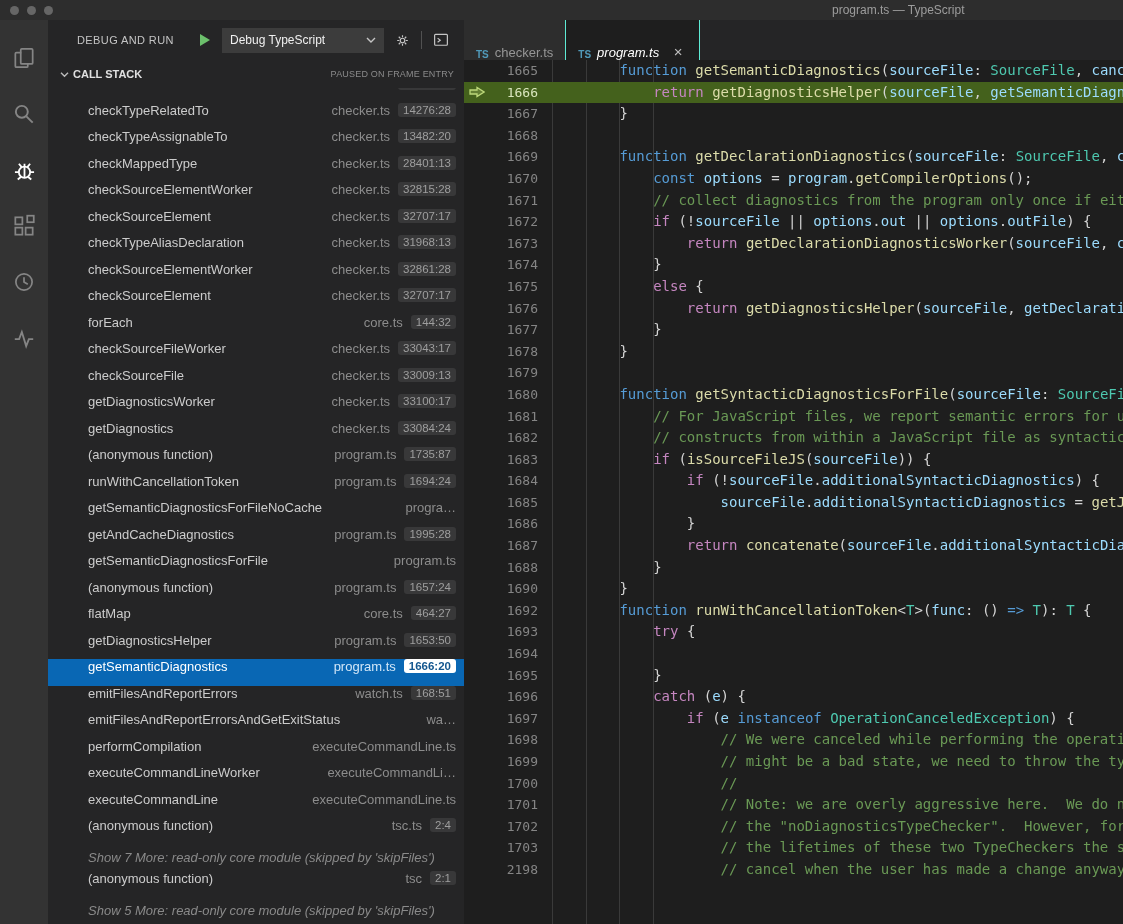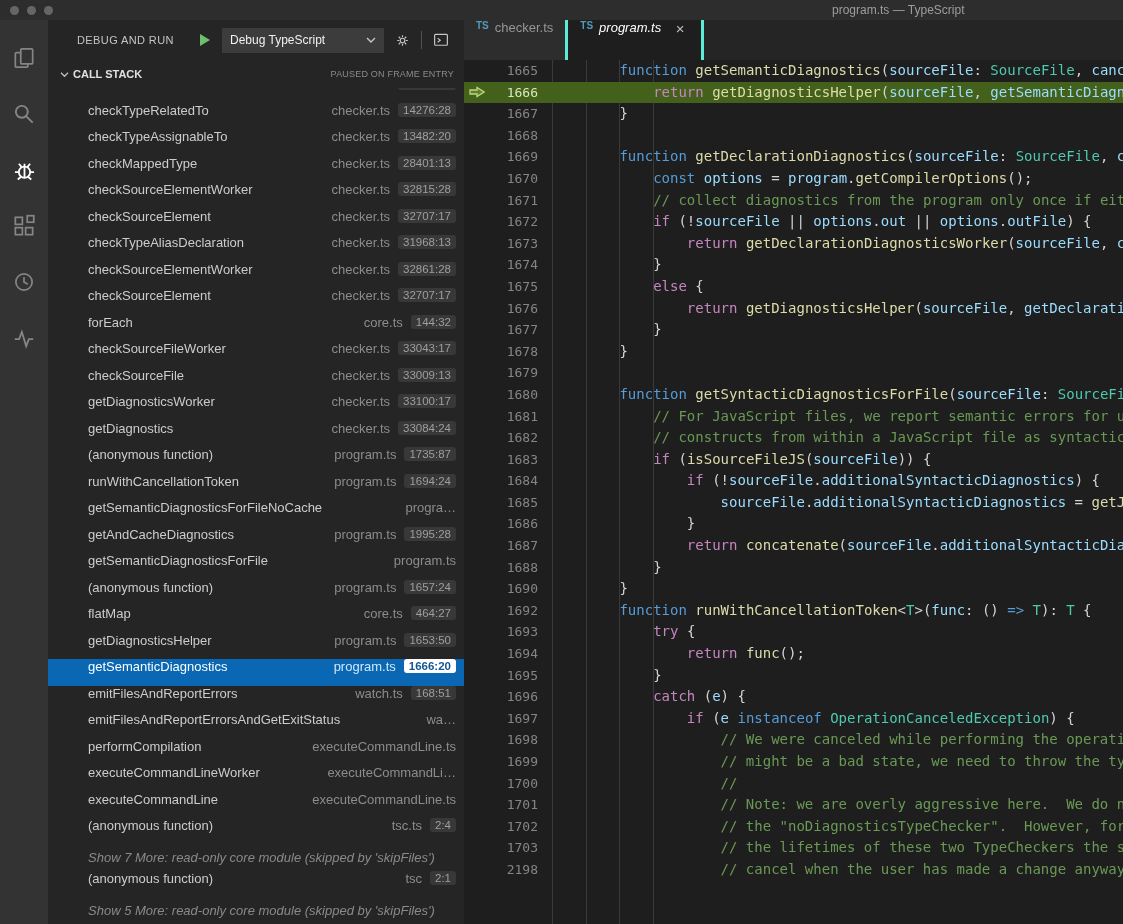--- a/index.html
+++ b/index.html
@@ -38,21 +38,21 @@
   .cs-file{margin-left:auto;padding-left:12px;color:#8c8c8c;overflow:hidden;text-overflow:ellipsis}
   .cs-loc{flex:none;margin-left:8px;background:rgba(255,255,255,.09);color:#9e9e9e;border-radius:3px;padding:1px 5px;font-size:11.5px}
   .cs-row.selected{background:var(--selection,#0967b4);color:#fff}
   .cs-row.selected .cs-file{color:#d2e7f8}
   .cs-row.selected .cs-loc{background:#fff;color:#14578f;font-weight:700}
   .cs-label{height:26.5px;line-height:26.5px;padding:0 8px 0 40px;font-size:13px;font-style:italic;color:#8a8a8a;white-space:nowrap;overflow:hidden;text-overflow:ellipsis;cursor:pointer}
 
   
   .editor{flex:1;display:flex;flex-direction:column;background:var(--editor-bg,#1e1e1e);min-width:0}
   .tabbar{height:40px;background:#252526;display:flex;flex:none}
-  .tab{height:40px;display:flex;align-items:flex-start;padding:0 12px;font-size:13px;background:#2d2d2d;color:#969696;border-right:3px solid #5eead4;cursor:pointer;white-space:nowrap}
+  .tab{height:40px;display:flex;align-items:flex-end;padding:0 12px;font-size:13px;background:#2d2d2d;color:#969696;border-right:1px solid #5eead4;cursor:pointer;white-space:nowrap}
   .tab.active{background:#1e1e1e;color:#fff}
   .tab-ico{color:var(--ts-icon,#519aba);font-weight:700;font-size:10px;margin-right:6px}
   .tab-label.it{font-style:italic}
   .tab-close{margin-left:10px;color:#c0c0c0;font-size:15px;width:18px;text-align:center;border-radius:3px;cursor:pointer}
 
   .code{flex:1;position:relative;overflow:hidden;font-family:"DejaVu Sans Mono",monospace;font-size:14px}
   .guide{position:absolute;top:0;bottom:0;width:1px;background:#3a3a3a;pointer-events:none}
   .code-lines{position:relative}
   .cl{height:21.6px;line-height:21.6px;display:flex;white-space:pre}
   .cl.cur{background:var(--current-line,#44611c)}
@@ -340,21 +340,21 @@
           <div class="cl"><span class="cl-glyph"></span><span class="cl-num">1682</span><span class="cl-text"><span class="tk-w">            </span><span class="tk-m">// constructs from within a JavaScript file as syntactic errors.</span></span></div>
           <div class="cl"><span class="cl-glyph"></span><span class="cl-num">1683</span><span class="cl-text"><span class="tk-w">            </span><span class="tk-c">if</span><span class="tk-p"> (</span><span class="tk-f">isSourceFileJS</span><span class="tk-p">(</span><span class="tk-v">sourceFile</span><span class="tk-p">)) {</span></span></div>
           <div class="cl"><span class="cl-glyph"></span><span class="cl-num">1684</span><span class="cl-text"><span class="tk-w">                </span><span class="tk-c">if</span><span class="tk-p"> (!</span><span class="tk-v">sourceFile</span><span class="tk-p">.</span><span class="tk-v">additionalSyntacticDiagnostics</span><span class="tk-p">) {</span></span></div>
           <div class="cl"><span class="cl-glyph"></span><span class="cl-num">1685</span><span class="cl-text"><span class="tk-w">                    </span><span class="tk-v">sourceFile</span><span class="tk-p">.</span><span class="tk-v">additionalSyntacticDiagnostics</span><span class="tk-p"> = </span><span class="tk-f">getJSSyntacticDiagnosticsForFile</span></span></div>
           <div class="cl"><span class="cl-glyph"></span><span class="cl-num">1686</span><span class="cl-text"><span class="tk-w">                </span><span class="tk-p">}</span></span></div>
           <div class="cl"><span class="cl-glyph"></span><span class="cl-num">1687</span><span class="cl-text"><span class="tk-w">                </span><span class="tk-c">return</span><span class="tk-w"> </span><span class="tk-f">concatenate</span><span class="tk-p">(</span><span class="tk-v">sourceFile</span><span class="tk-p">.</span><span class="tk-v">additionalSyntacticDiagnostics</span></span></div>
           <div class="cl"><span class="cl-glyph"></span><span class="cl-num">1688</span><span class="cl-text"><span class="tk-w">            </span><span class="tk-p">}</span></span></div>
           <div class="cl"><span class="cl-glyph"></span><span class="cl-num">1690</span><span class="cl-text"><span class="tk-w">        </span><span class="tk-p">}</span></span></div>
           <div class="cl"><span class="cl-glyph"></span><span class="cl-num">1692</span><span class="cl-text"><span class="tk-w">        </span><span class="tk-k">function</span><span class="tk-w"> </span><span class="tk-f">runWithCancellationToken</span><span class="tk-p">&lt;</span><span class="tk-t">T</span><span class="tk-p">&gt;(</span><span class="tk-v">func</span><span class="tk-p">: () </span><span class="tk-k">=&gt;</span><span class="tk-w"> </span><span class="tk-t">T</span><span class="tk-p">): </span><span class="tk-t">T</span><span class="tk-p"> {</span></span></div>
           <div class="cl"><span class="cl-glyph"></span><span class="cl-num">1693</span><span class="cl-text"><span class="tk-w">            </span><span class="tk-c">try</span><span class="tk-p"> {</span></span></div>
-          <div class="cl"><span class="cl-glyph"></span><span class="cl-num">1694</span><span class="cl-text"><span class="tk-w">                </span><span class="tk-c">return</span><span class="tk-w"> </span><span class="tk-f">func</span><span class="tk-p">();</span></span></div>
+          <div class="cl"><span class="cl-glyph"></span><span class="cl-num">1694</span></div>
           <div class="cl"><span class="cl-glyph"></span><span class="cl-num">1695</span><span class="cl-text"><span class="tk-w">            </span><span class="tk-p">}</span></span></div>
           <div class="cl"><span class="cl-glyph"></span><span class="cl-num">1696</span><span class="cl-text"><span class="tk-w">            </span><span class="tk-c">catch</span><span class="tk-p"> (</span><span class="tk-v">e</span><span class="tk-p">) {</span></span></div>
           <div class="cl"><span class="cl-glyph"></span><span class="cl-num">1697</span><span class="cl-text"><span class="tk-w">                </span><span class="tk-c">if</span><span class="tk-p"> (</span><span class="tk-v">e</span><span class="tk-w"> </span><span class="tk-k">instanceof</span><span class="tk-w"> </span><span class="tk-t">OperationCanceledException</span><span class="tk-p">) {</span></span></div>
           <div class="cl"><span class="cl-glyph"></span><span class="cl-num">1698</span><span class="cl-text"><span class="tk-w">                    </span><span class="tk-m">// We were canceled while performing the operation.  Because our type checker</span></span></div>
           <div class="cl"><span class="cl-glyph"></span><span class="cl-num">1699</span><span class="cl-text"><span class="tk-w">                    </span><span class="tk-m">// might be a bad state, we need to throw the type checker away and start over.</span></span></div>
           <div class="cl"><span class="cl-glyph"></span><span class="cl-num">1700</span><span class="cl-text"><span class="tk-w">                    </span><span class="tk-m">//</span></span></div>
           <div class="cl"><span class="cl-glyph"></span><span class="cl-num">1701</span><span class="cl-text"><span class="tk-w">                    </span><span class="tk-m">// Note: we are overly aggressive here.  We do not actually *have* to throw away</span></span></div>
           <div class="cl"><span class="cl-glyph"></span><span class="cl-num">1702</span><span class="cl-text"><span class="tk-w">                    </span><span class="tk-m">// the "noDiagnosticsTypeChecker".  However, for simplicity, i'd like to keep</span></span></div>
           <div class="cl"><span class="cl-glyph"></span><span class="cl-num">1703</span><span class="cl-text"><span class="tk-w">                    </span><span class="tk-m">// the lifetimes of these two TypeCheckers the same.  Also, we generally only</span></span></div>
           <div class="cl"><span class="cl-glyph"></span><span class="cl-num">2198</span><span class="cl-text"><span class="tk-w">                    </span><span class="tk-m">// cancel when the user has made a change anyways.  And, in that case, we (the</span></span></div>

